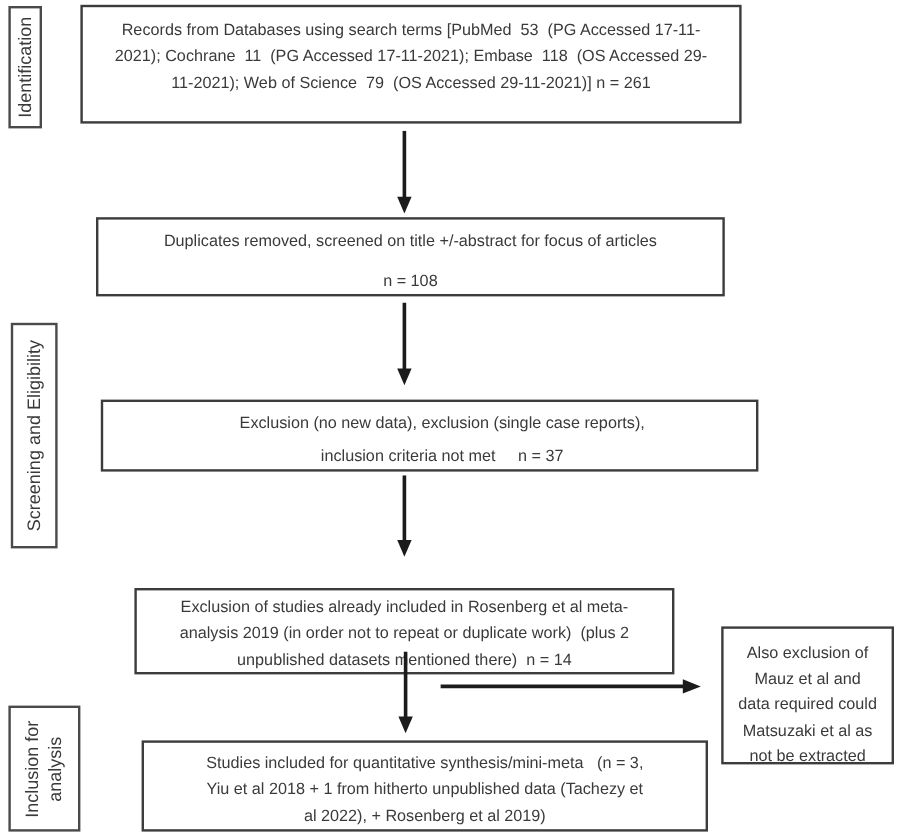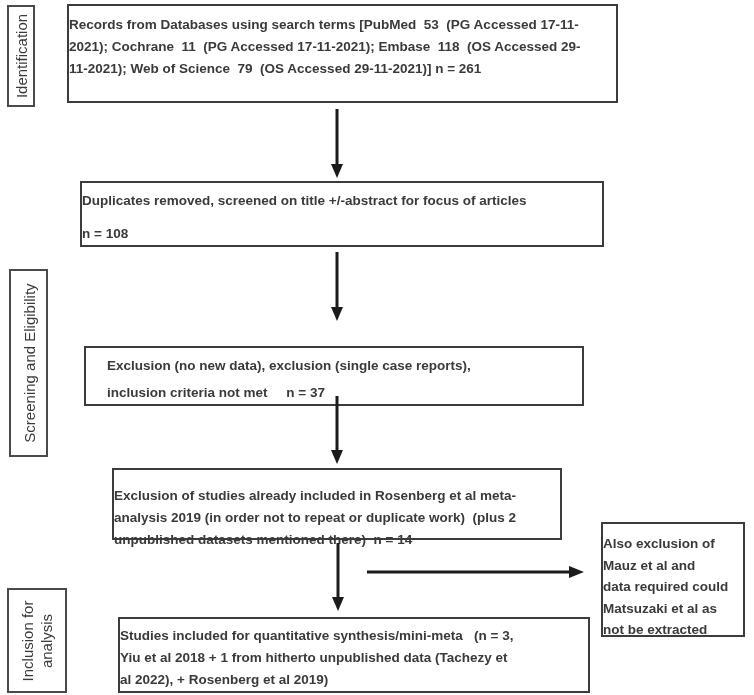--- a/index.html
+++ b/index.html
@@ -2,21 +2,21 @@
 <html><head>
 <meta charset="utf-8">
 <style>
   html,body { margin:0; padding:0; background:#ffffff; }
   .canvas {
     position:relative; width:754px; height:695px; background:#ffffff;
     font-family:"Liberation Sans", sans-serif; color:#3a3a3a; overflow:hidden;
   }
   .box {
     position:absolute; box-sizing:border-box; background:#ffffff;
-    border:2px solid #3c3c3c; text-align:left; font-size:13.5px;font-weight:bold;
+    border:2px solid #3c3c3c; text-align:center; font-size:13.5px;
   }
   .line { height:22px; line-height:22px; white-space:nowrap; }
   .vlabel {
     position:absolute; box-sizing:border-box; background:#ffffff;
     border:2px solid #4a4a4a;
   }
   .vlabel .inner {
     position:absolute; top:50%; left:50%;
     transform:translate(-50%,-50%) rotate(-90deg);
     white-space:nowrap; font-size:15px; color:#3a3a3a;
@@ -26,23 +26,23 @@
   }
   .arrow { position:absolute; }
   .arrow svg { display:block; }
   .arrow line { stroke:#1b1b1b; stroke-width:3; }
   .arrow polygon { fill:#1b1b1b; }
 
   
   #box-records   { left:67px;  top:4px;   width:551px; height:99px;  padding-top:8px; }
   #box-dup       { left:80px;  top:181px; width:524px; height:66px;  padding-top:7px; }
   #box-dup .line2 { margin-top:11px; }
-  #box-excl      { left:84px;  top:346px; width:500px; height:60px;  padding-top:7px;padding-left:21px; }
+  #box-excl      { left:84px;  top:333px; width:548px; height:60px;  padding-top:7px;padding-left:21px; }
   #box-excl .line2 { margin-top:5px; }
-  #box-rosen     { left:112px; top:468px; width:450px; height:72px;  padding-top:15px; }
+  #box-rosen     { left:112px; top:490px; width:450px; height:72px;  padding-top:3px; }
   #box-included  { left:118px; top:617px; width:472px; height:76px;  padding-top:6px; }
   #box-side      { left:601px; top:522px; width:144px; height:115px; padding-top:9px; }
   #box-side .line { height:21.5px; line-height:21.5px; }
 
   #label-ident   { left:7px;  top:5px;   width:28px; height:102px; }
   #label-screen  { left:9px;  top:269px; width:39px; height:188px; }
   #label-incl    { left:7px;  top:588px; width:60px; height:105px; }
 
   #arrow-1 { left:329px; top:109px; }
   #arrow-2 { left:329px; top:252px; }

